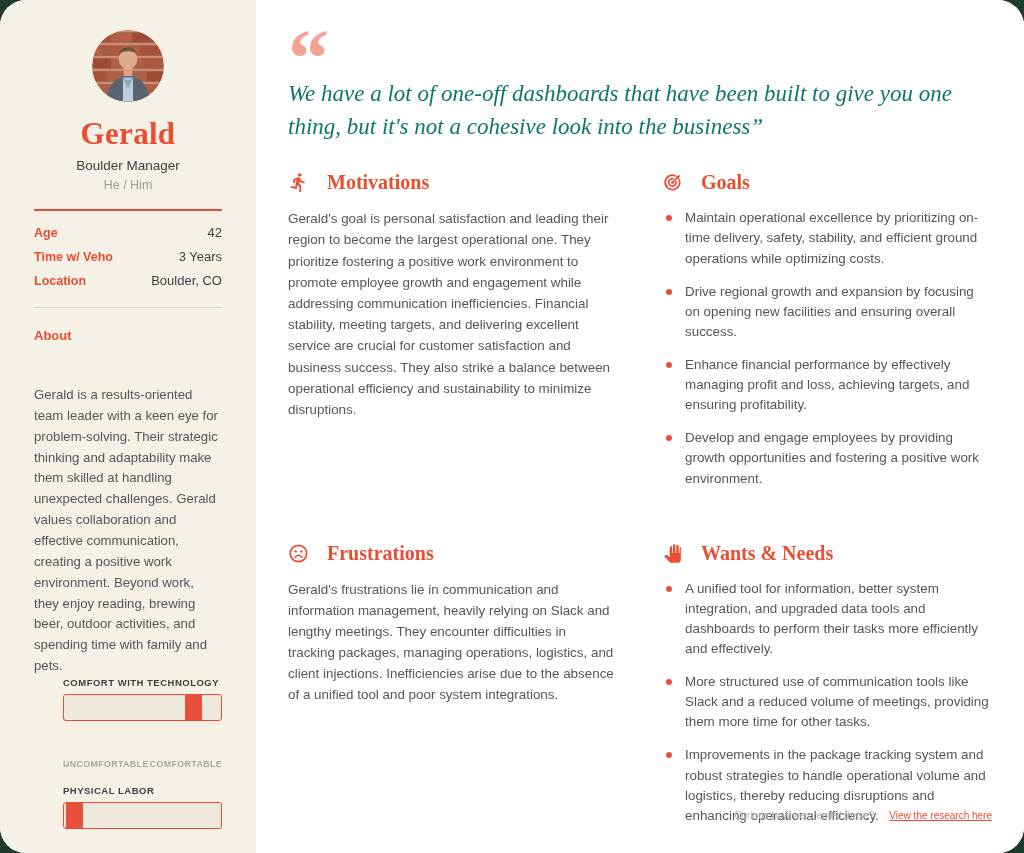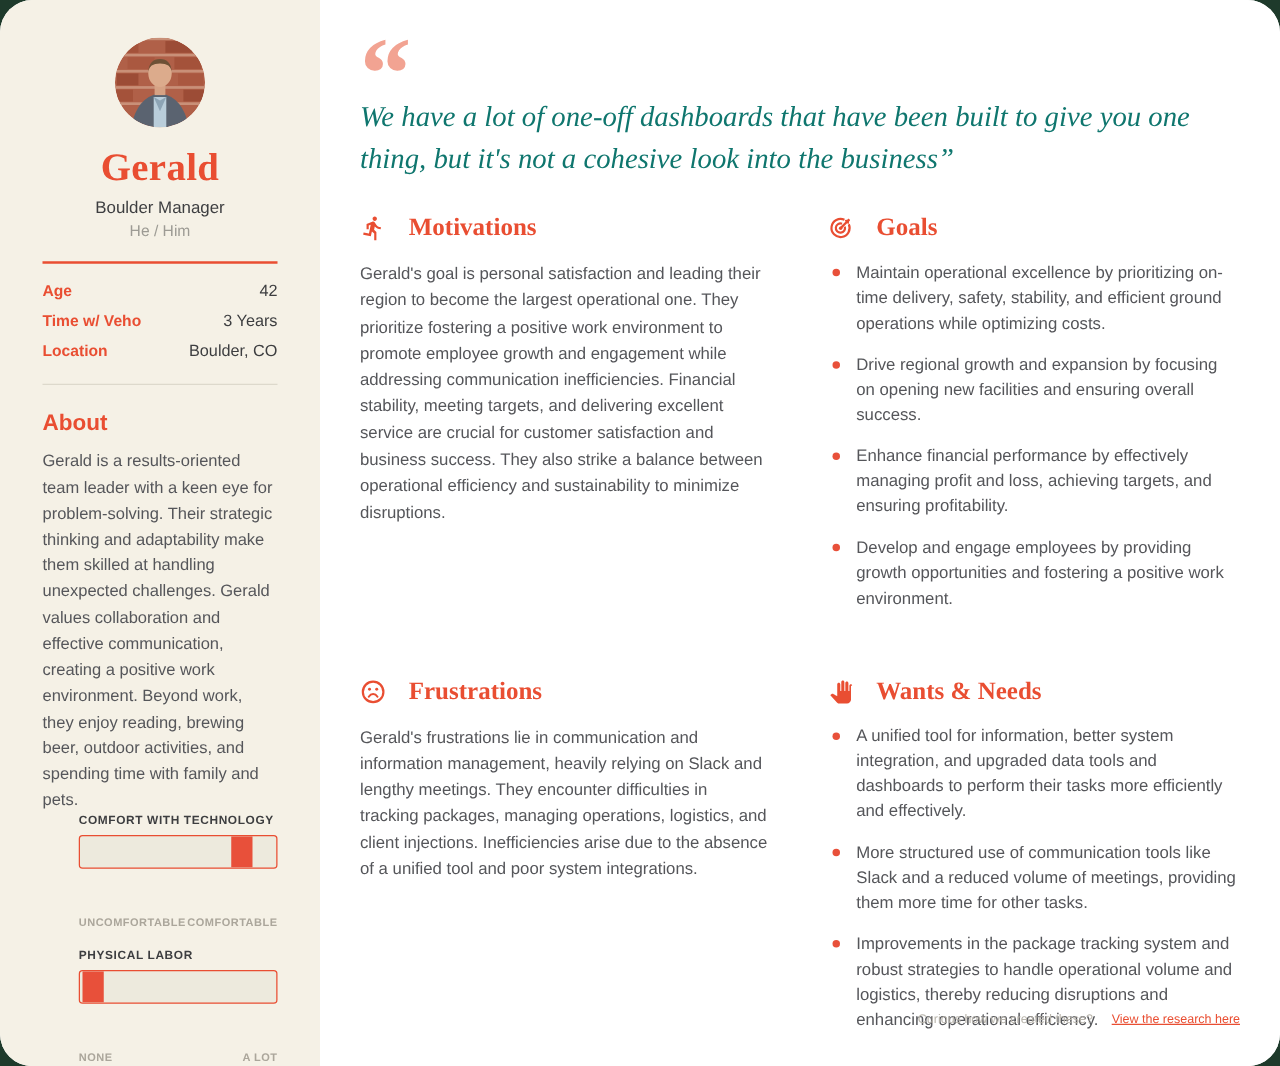--- a/index.html
+++ b/index.html
@@ -21,22 +21,22 @@
     font-family:"Liberation Serif","DejaVu Serif",serif; font-weight:600;
     font-size:31px; color:#e94e32; text-align:center; margin-top:14px; letter-spacing:.3px;
   }
   .persona-role { font-size:13.5px; color:#3d3e40; text-align:center; margin-top:6px; font-weight:500; }
   .persona-pronouns { font-size:12.5px; color:#9d9b94; text-align:center; margin-top:5px; }
   .divider-red { border:none; border-top:2px solid #e94e32; margin:17px 0 14px 0; }
   .divider-light { border:none; border-top:1px solid #ddd9cc; margin:10px 0 14px 0; }
   .fact-row { display:flex; justify-content:space-between; align-items:center; margin-bottom:9px; }
   .fact-label { color:#e94e32; font-weight:700; font-size:12.5px; }
   .fact-value { color:#3d3e40; font-size:13px; }
-  .about-title { color:#e94e32; font-weight:700; font-size:18px; margin:6px 0 10px 0; }
-  .about-text { font-size:13.2px; line-height:1.58; color:#55565a; }
+  .about-title { color:#e94e32; font-weight:700; font-size:13px; margin:6px 0 10px 0; }
+  .about-text { font-size:13.2px; line-height:1.58; color:#55565a;margin-top:32px; }
   .sliders { margin-top:auto; }
   .slider-block { margin-bottom:16px;padding-left:29px; }
   .slider-label { font-size:9.5px; font-weight:700; letter-spacing:.5px; color:#3d3e40; margin-bottom:6px; }
   .slider-track {
     position:relative; height:27px; background:#edeadd;
     border:1px solid #e94e32; border-radius:3px; overflow:hidden;
   }
   .slider-marker {
     position:absolute; top:0; bottom:0; width:17px; background:#e8503a;
   }

